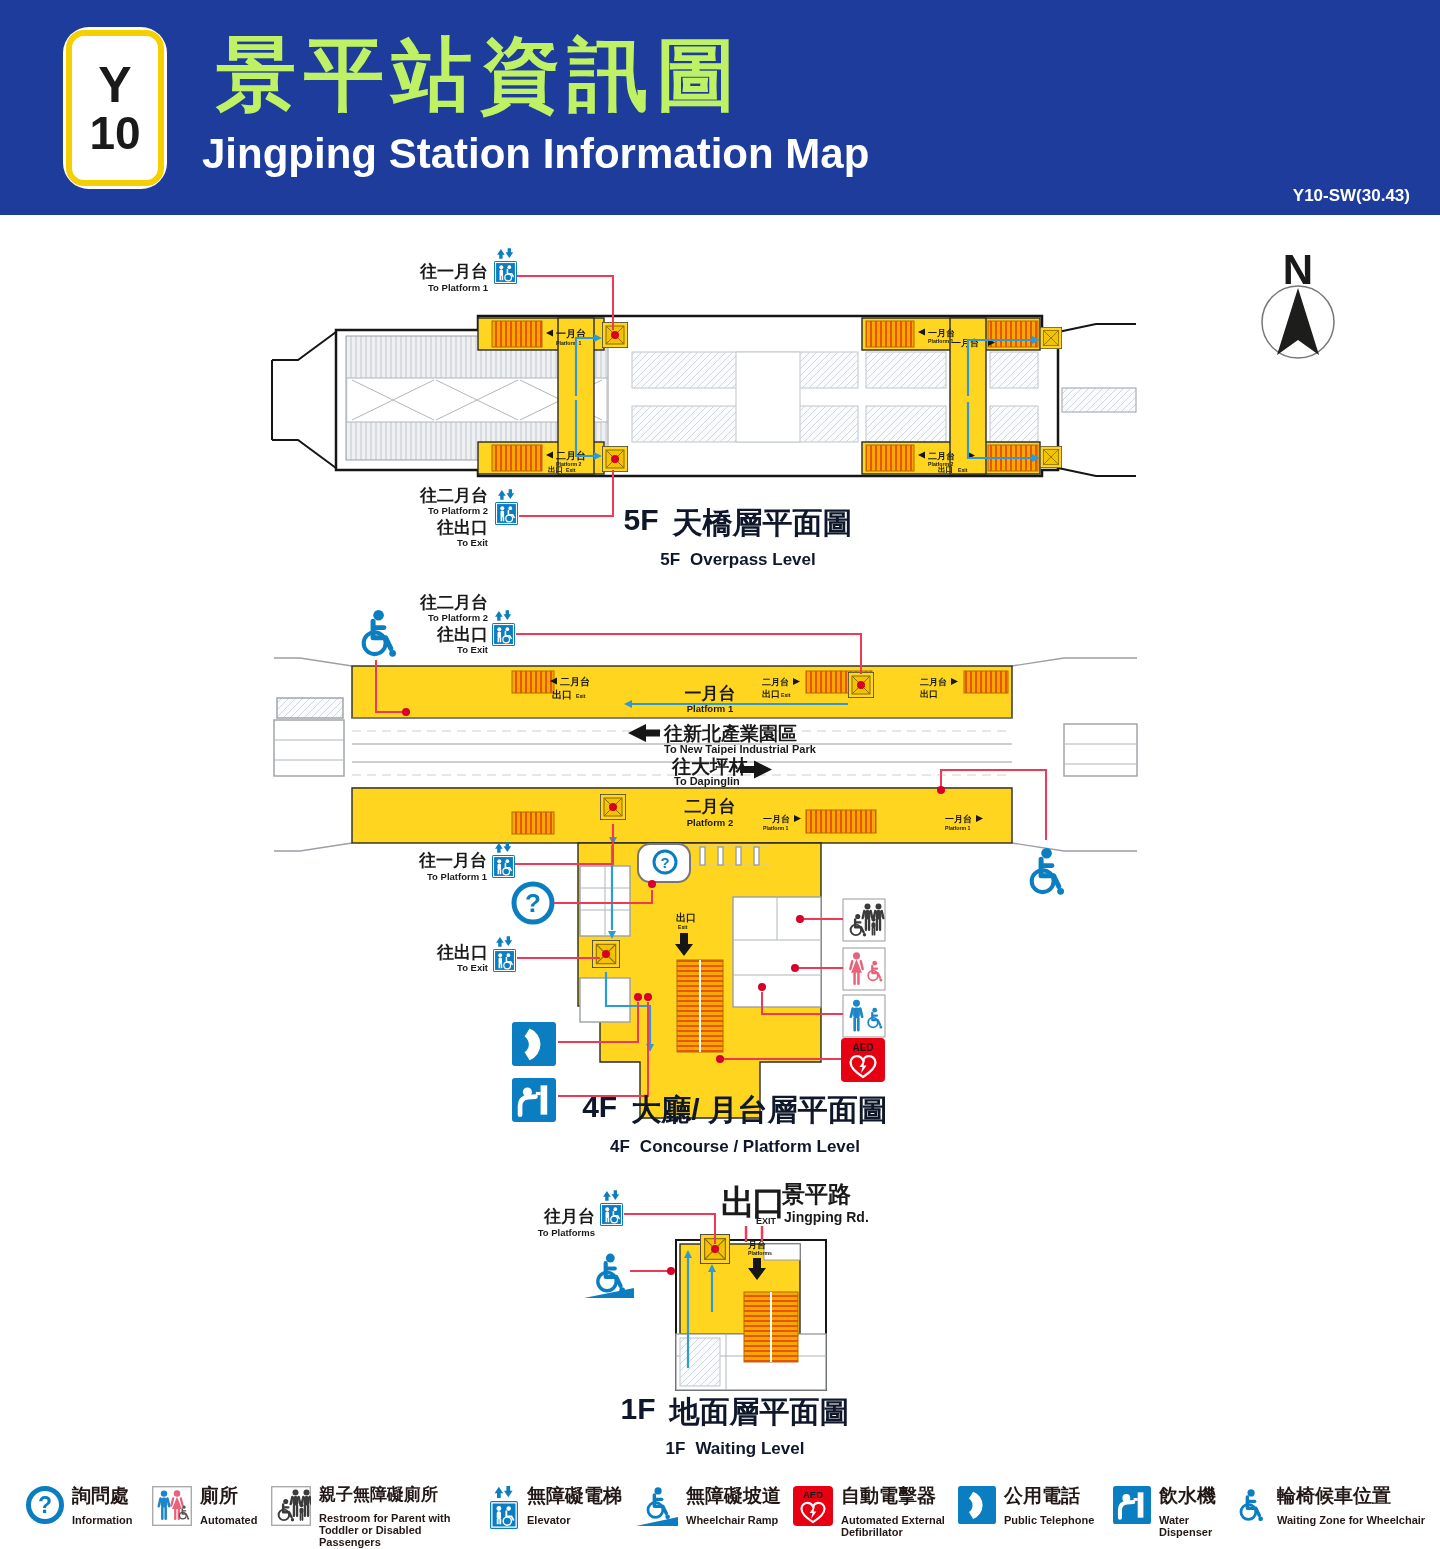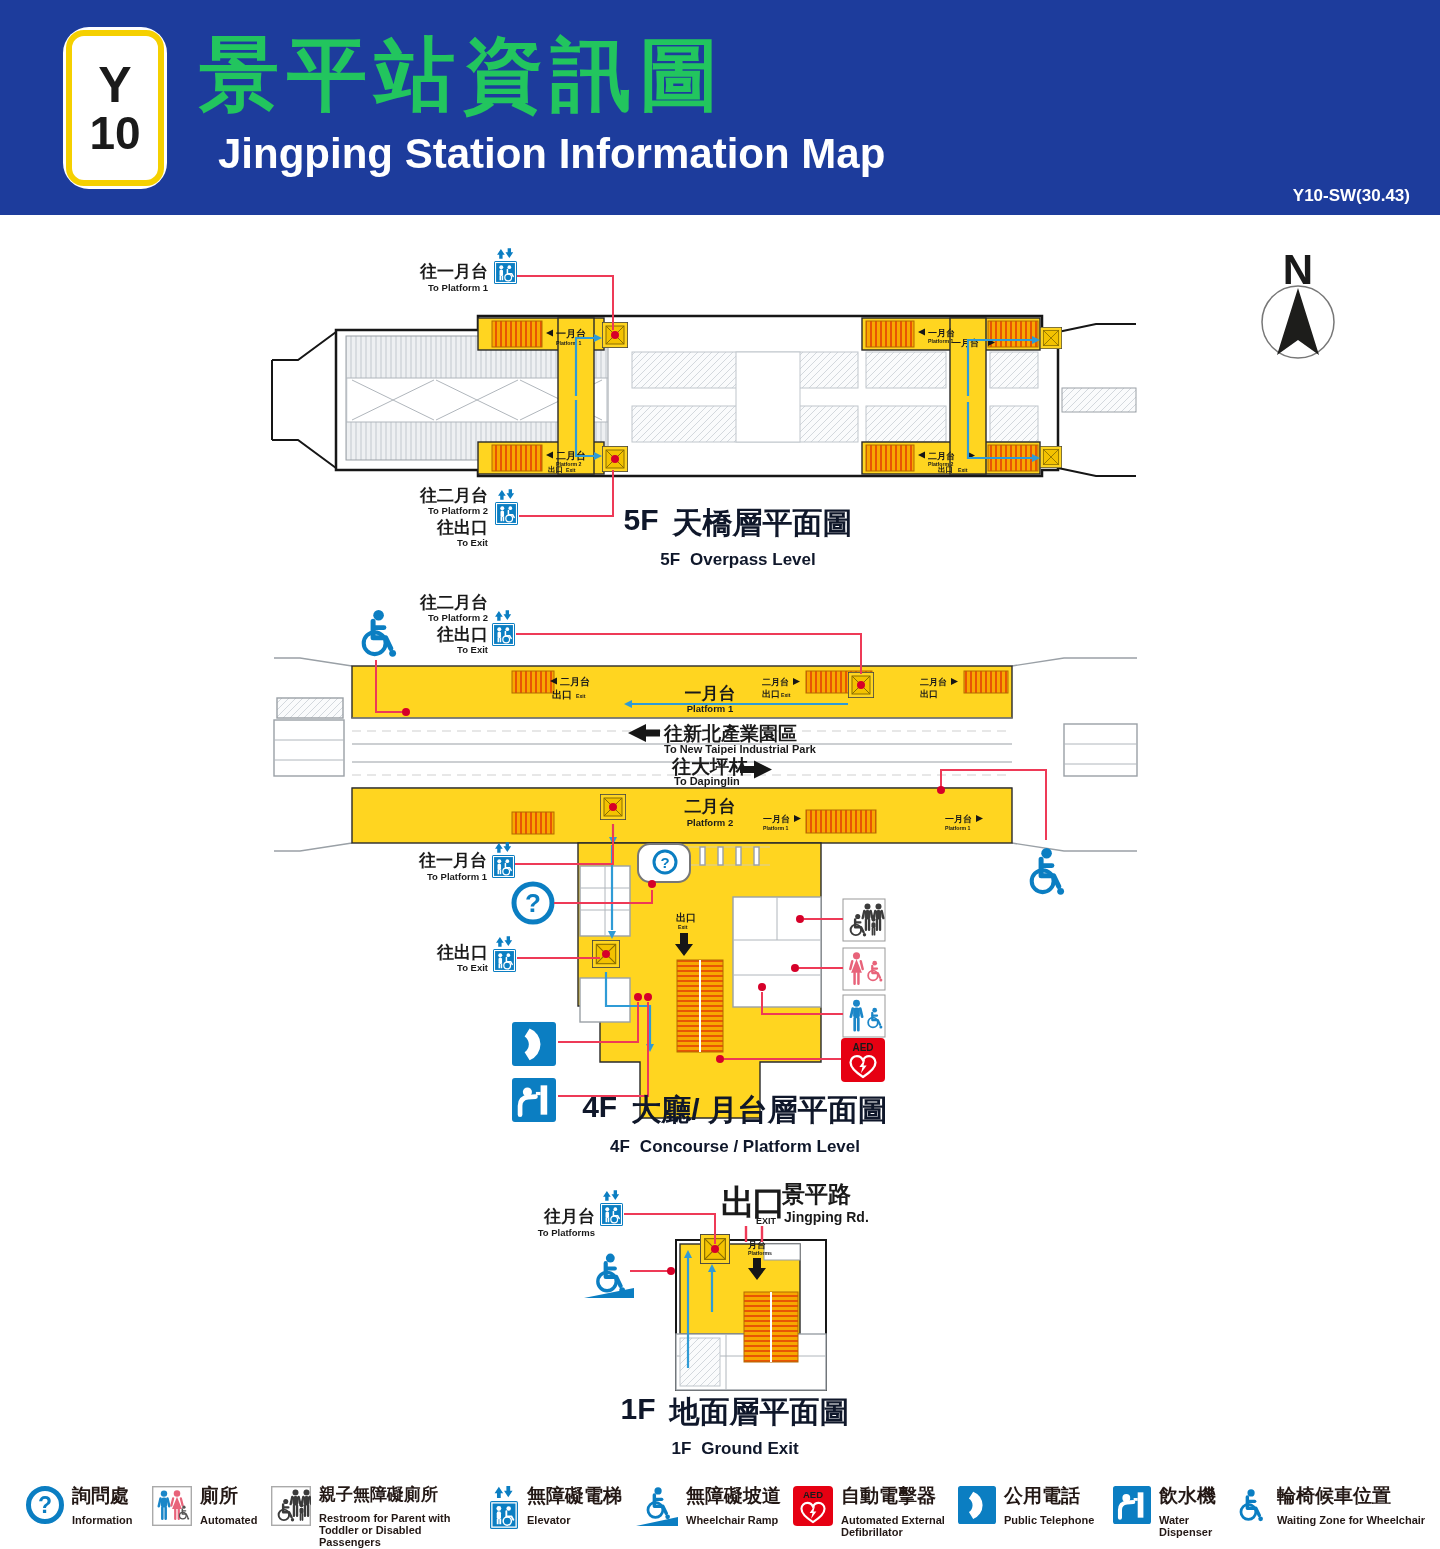--- a/index.html
+++ b/index.html
@@ -7,22 +7,22 @@
   .page{position:absolute;left:0;top:0;width:1440px;height:1549px;}
 
   
   .header{position:absolute;left:0;top:0;width:1440px;height:215px;background:#1d3c9c;}
   .badge{position:absolute;left:63px;top:27px;width:104px;height:162px;background:#fff;border-radius:26px;
          display:flex;align-items:center;justify-content:center;}
   .badge-inner{width:86px;height:144px;border:6px solid #f5d000;border-radius:18px;display:flex;flex-direction:column;
          align-items:center;justify-content:center;color:#1a1a1a;font-weight:bold;background:#fff;}
   .badge-y{font-size:50px;line-height:1.0;}
   .badge-n{font-size:46px;line-height:1.0;}
-  .h-title{position:absolute;left:199px;top:22px;color:#22c55e;font-size:80px;font-weight:bold;letter-spacing:8px;white-space:nowrap;}
-  .h-sub{position:absolute;left:218px;top:130px;color:#fff;font-size:42px;font-weight:bold;white-space:nowrap;}
+  .h-title{position:absolute;left:216px;top:22px;color:#bef264;font-size:80px;font-weight:bold;letter-spacing:8px;white-space:nowrap;}
+  .h-sub{position:absolute;left:202px;top:130px;color:#fff;font-size:42px;font-weight:bold;white-space:nowrap;}
   .h-ver{position:absolute;right:30px;top:186px;color:#fff;font-size:17px;font-weight:bold;}
 
   
   .caption{position:absolute;color:#0f172a;text-align:center;}
   .cap-zh{font-size:30px;font-weight:bold;display:flex;justify-content:center;gap:14px;white-space:nowrap;}
   .cap-en{font-size:17px;font-weight:bold;margin-top:6px;display:flex;justify-content:center;gap:10px;white-space:nowrap;}
 
   
   svg{position:absolute;}
   svg text{fill:#1a1a1a;font-family:"Liberation Sans",sans-serif;}
@@ -502,21 +502,21 @@
         <span>Concourse / Platform Level</span>
       </div>
   </div>
   <div class="caption" style="left:570px;top:1392px;width:330px">
     <div class="cap-zh">
         <span>1F</span>
         <span>地面層平面圖</span>
       </div>
     <div class="cap-en">
         <span>1F</span>
-        <span>Ground Exit</span>
+        <span>Waiting Level</span>
       </div>
   </div>
 
   <div>
 
     <div class="lg-item" style="left:26px">
       <div class="q-circle">
           <span>?</span>
         </div>
       <div class="lg-txt">

